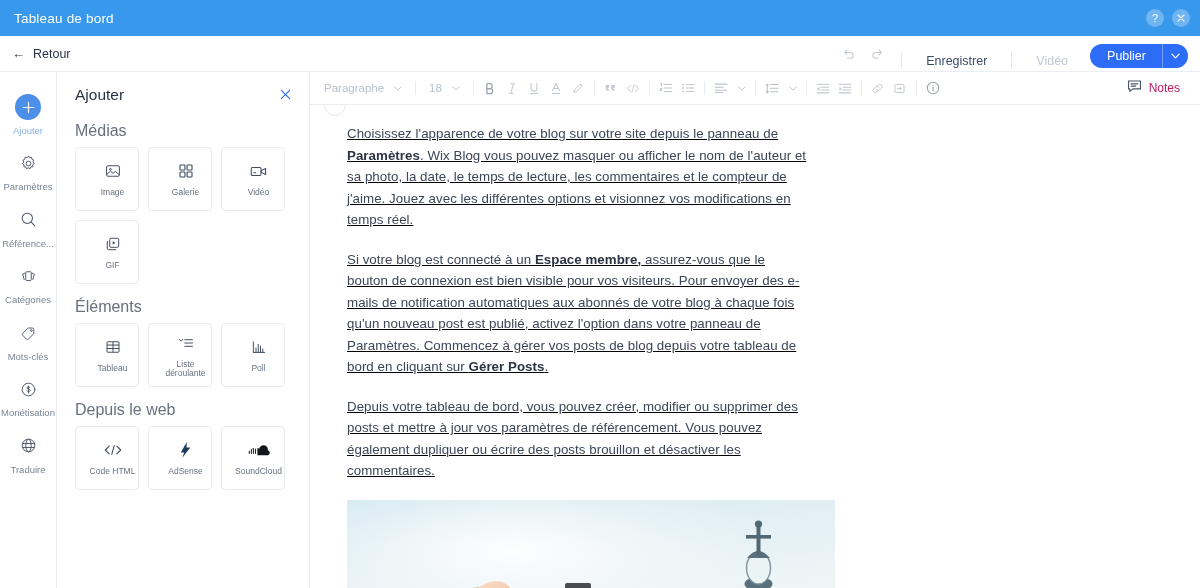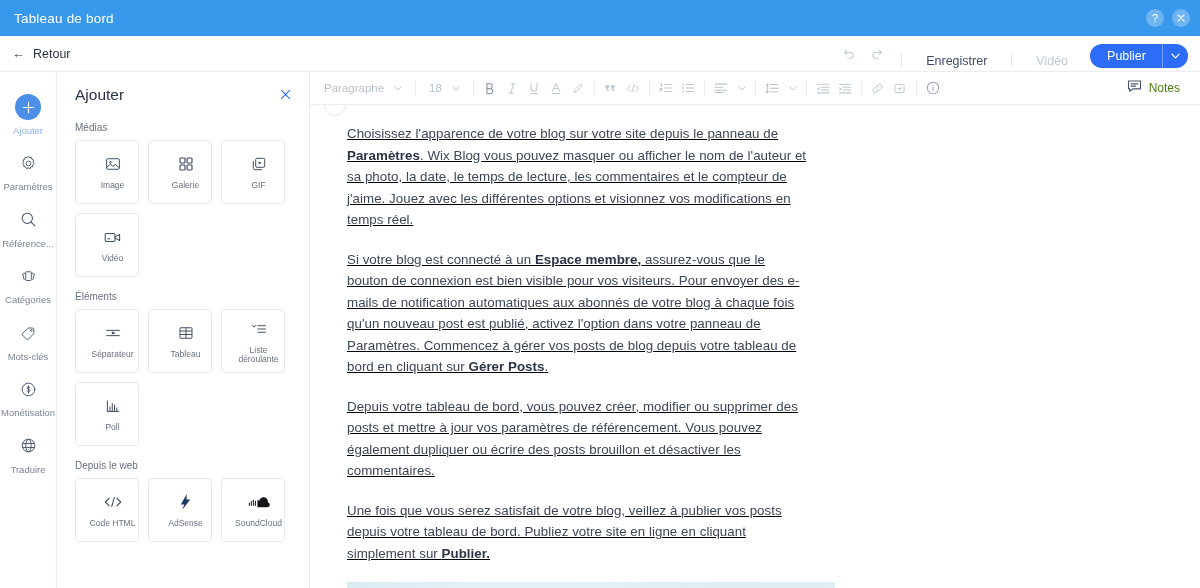--- a/index.html
+++ b/index.html
@@ -76,21 +76,21 @@
 
   
   .panel {
     width: 253px; border-right: 1px solid #e8ebef; background: #fff;
     padding: 14px 18px 0 18px; position: relative; overflow: hidden;
   }
   .panel-head { display: flex; align-items: center; margin-bottom: 18px; }
   .panel-title { font-size: 15.5px; color: #2b3445; }
   .panel-close { margin-left: auto; color: #2d6cf6; font-size: 14px; cursor: pointer;
     line-height: 1; }
-  .group-title { font-size: 10px; color: #68707e; margin-bottom: 7px; }
+  .group-title { font-size: 16px; color: #68707e; margin-bottom: 7px; }
   .grid { display: flex; flex-wrap: wrap; gap: 9px; margin-bottom: 14px; }
   .card {
     width: 64px; height: 64px; border: 1px solid #e6eaee; border-radius: 4px;
     display: flex; flex-direction: column; align-items: center; justify-content: center;
     gap: 7px; cursor: pointer; background: #fff; padding-left: 11px;
   }
   .card-ico { color: #3f4b5e; display: flex; align-items: center; justify-content: center;
     height: 20px; }
   .card-lbl { font-size: 8.5px; color: #68707e; text-align: center; line-height: 1; }
 
@@ -101,21 +101,21 @@
     display: flex; align-items: center; padding: 0 6px; position: relative; z-index: 3;
   }
   .tb-sel { display: flex; align-items: center; gap: 10px; font-size: 11.5px;
     color: #b9c1cc; padding: 0 8px; cursor: pointer; }
   .tb-btn { width: 22px; height: 22px; display: flex; align-items: center;
     justify-content: center; color: #c0c7d1; cursor: pointer; }
   .tb-btn.dark { color: #9aa3b0; }
   .tb-div { width: 1px; height: 14px; background: #e8ebef; margin: 0 5px; }
   .tb-notes { margin-left: auto; display: flex; align-items: center; gap: 7px;
     padding-right: 14px; cursor: pointer; }
-  .tb-notes-lbl { font-size: 12px; color: #4d7c0f; }
+  .tb-notes-lbl { font-size: 12px; color: #be185d; }
 
   .ed-scroll { position: relative; height: 483px; overflow: hidden; text-decoration: underline; }
   .ed-ghost-circle {
     position: absolute; left: 14px; top: -11px; width: 22px; height: 22px;
     border: 1px solid #e3e7ec; border-radius: 50%; background: #fff;
   }
   .doc { padding: 18px 28px 0 37px; max-width: 525px; }
   .doc p {
     font-size: 13.3px; line-height: 21.5px; color: #3c4656;
     margin-bottom: 18px; letter-spacing: .05px;
@@ -284,52 +284,42 @@
               <rect x="4" y="4" width="6.6" height="6.6" rx="1"></rect>
                 <rect x="13.4" y="4" width="6.6" height="6.6" rx="1"></rect>
               <rect x="4" y="13.4" width="6.6" height="6.6" rx="1"></rect>
                 <rect x="13.4" y="13.4" width="6.6" height="6.6" rx="1"></rect>
             </svg>
             </span>
           <span class="card-lbl">Galerie</span>
         </div>
         <div class="card">
           <span class="card-ico">
+            <svg width="19" height="19" viewBox="0 0 24 24" fill="none" stroke="currentColor" stroke-width="1.3" stroke-linejoin="round">
+              <rect x="2.8" y="7" width="12.4" height="10" rx="1.6"></rect>
+                <path d="M15.2 11.2 21 8.3v7.4l-5.8-2.9z"></path>
+                <path d="M5.6 13.6h3.2"></path>
+            </svg>
+            </span>
+          <span class="card-lbl">Vidéo</span>
+        </div>
+        <div class="card">
+          <span class="card-ico">
             <svg width="18" height="18" viewBox="0 0 24 24" fill="none" stroke="currentColor" stroke-width="1.3" stroke-linejoin="round">
               <rect x="7.6" y="4.4" width="12" height="12" rx="1.6"></rect>
                 <path d="M16 19.6H6.2a1.8 1.8 0 0 1-1.8-1.8V8"></path>
               <path d="M11.6 8.3v4.4l3.6-2.2z" fill="currentColor" stroke="none"></path>
             </svg>
             </span>
           <span class="card-lbl">GIF</span>
         </div>
-        <div class="card">
-          <span class="card-ico">
-            <svg width="19" height="19" viewBox="0 0 24 24" fill="none" stroke="currentColor" stroke-width="1.3" stroke-linejoin="round">
-              <rect x="2.8" y="7" width="12.4" height="10" rx="1.6"></rect>
-                <path d="M15.2 11.2 21 8.3v7.4l-5.8-2.9z"></path>
-                <path d="M5.6 13.6h3.2"></path>
-            </svg>
-            </span>
-          <span class="card-lbl">Vidéo</span>
-        </div>
       </div>
 
       <div class="group-title">Éléments</div>
       <div class="grid">
-        <div class="card">
-          <span class="card-ico">
-            <svg width="20" height="18" viewBox="0 0 24 24" fill="none" stroke="currentColor" stroke-width="1.3" stroke-linecap="round">
-              <path d="M3.5 8.5h17"></path>
-                <path d="M3.5 15.5h17"></path>
-                <circle cx="12" cy="12" r="1.3" fill="currentColor"></circle>
-            </svg>
-            </span>
-          <span class="card-lbl">Séparateur</span>
-        </div>
         <div class="card">
           <span class="card-ico">
             <svg width="18" height="18" viewBox="0 0 24 24" fill="none" stroke="currentColor" stroke-width="1.3">
               <rect x="4" y="5" width="16" height="14" rx="1"></rect>
                 <path d="M4 9.4h16M4 14h16M12 5v14"></path>
             </svg>
             </span>
           <span class="card-lbl">Tableau</span>
         </div>
         <div class="card">
@@ -528,21 +518,20 @@
           <span class="tb-notes-lbl">Notes</span>
         </div>
       </div>
 
       <div class="ed-scroll">
         <div class="ed-ghost-circle"></div>
         <div class="doc">
           <p><span>Choisissez l'apparence de votre blog sur votre site depuis le panneau de </span><b>Paramètres</b><span>. Wix Blog vous pouvez masquer ou afficher le nom de l'auteur et sa photo, la date, le temps de lecture, les commentaires et le compteur de j'aime. Jouez avec les différentes options et visionnez vos modifications en temps réel.</span></p>
           <p><span>Si votre blog est connecté à un </span><b>Espace membre,</b><span> assurez-vous que le bouton de connexion est bien visible pour vos visiteurs. Pour envoyer des e-mails de notification automatiques aux abonnés de votre blog à chaque fois qu'un nouveau post est publié, activez l'option dans votre panneau de Paramètres. Commencez à gérer vos posts de blog depuis votre tableau de bord en cliquant sur </span><b>Gérer Posts</b><span>.</span></p>
           <p><span>Depuis votre tableau de bord, vous pouvez créer, modifier ou supprimer des posts et mettre à jour vos paramètres de référencement. Vous pouvez également dupliquer ou écrire des posts brouillon et désactiver les commentaires.</span></p>
-          <p><span>Une fois que vous serez satisfait de votre blog, veillez à publier vos posts depuis votre tableau de bord. Publiez votre site en ligne en cliquant simplement sur </span><b>Publier.</b></p>
 
           <div class="doc-img">
             <svg class="photo" viewBox="0 0 488 168" preserveAspectRatio="xMidYMid slice">
               <defs>
                 <linearGradient id="sky" x1="0" y1="0" x2="0.35" y2="1">
                   <stop offset="0%" stop-color="#cfe6ef"></stop>
                   <stop offset="45%" stop-color="#e3f0f4"></stop>
                   <stop offset="100%" stop-color="#f4f7f6"></stop>
                 </linearGradient>
                 <radialGradient id="sun" cx="0.34" cy="0.3" r="0.55">

